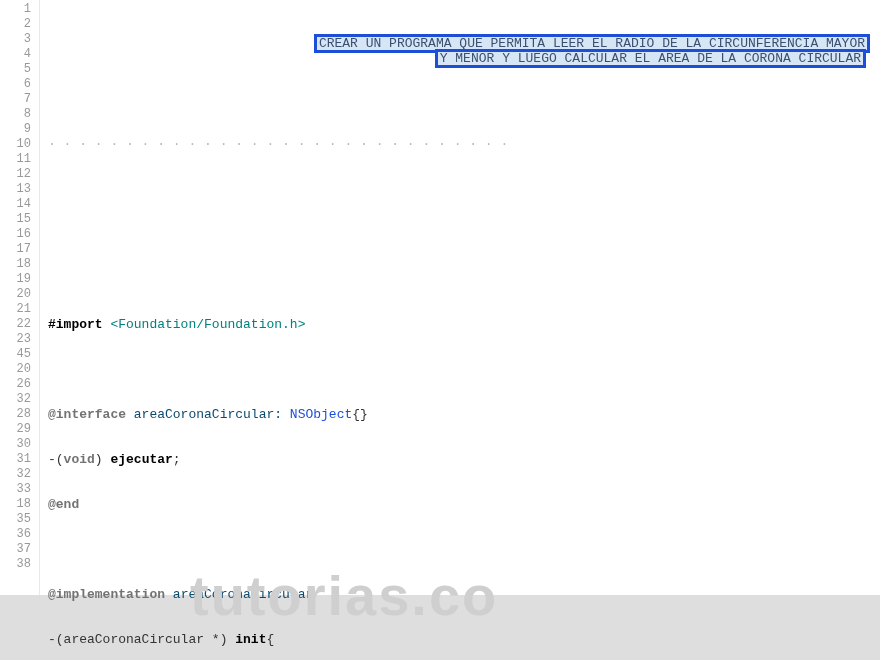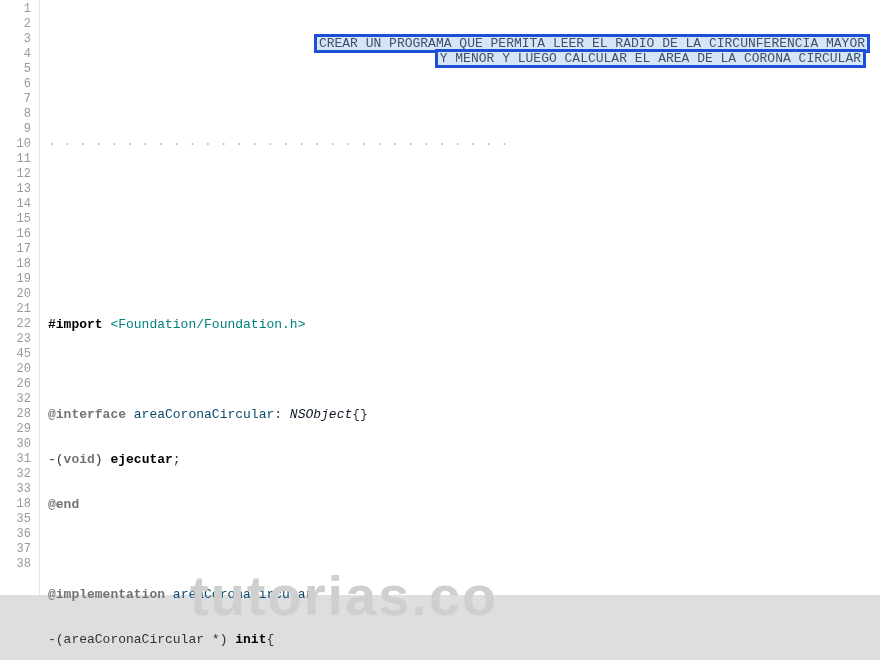--- a/index.html
+++ b/index.html
@@ -41,21 +41,21 @@
   }
   .line {
     height: 15px;
     line-height: 15px;
     padding-left: 8px;
     position: relative;
   }
   .kw { color: #737373; font-weight: bold; }
   .kw-black { color: #000; font-weight: bold; text-align: right; }
   .str { color: #008080; }
-  .cls { color: #0f172a; font-style: italic; }
+  .cls { color: #1d4ed8; }
   .plain { color: #0c4a6e; }
   .punct { color: #333; }
   .highlight-box {
     display: inline-block;
     background: #d6e6f5;
     border: 3px solid #1d4ed8;
     padding: 0 2px;
     height: 19px;
     line-height: 13px;
   }

